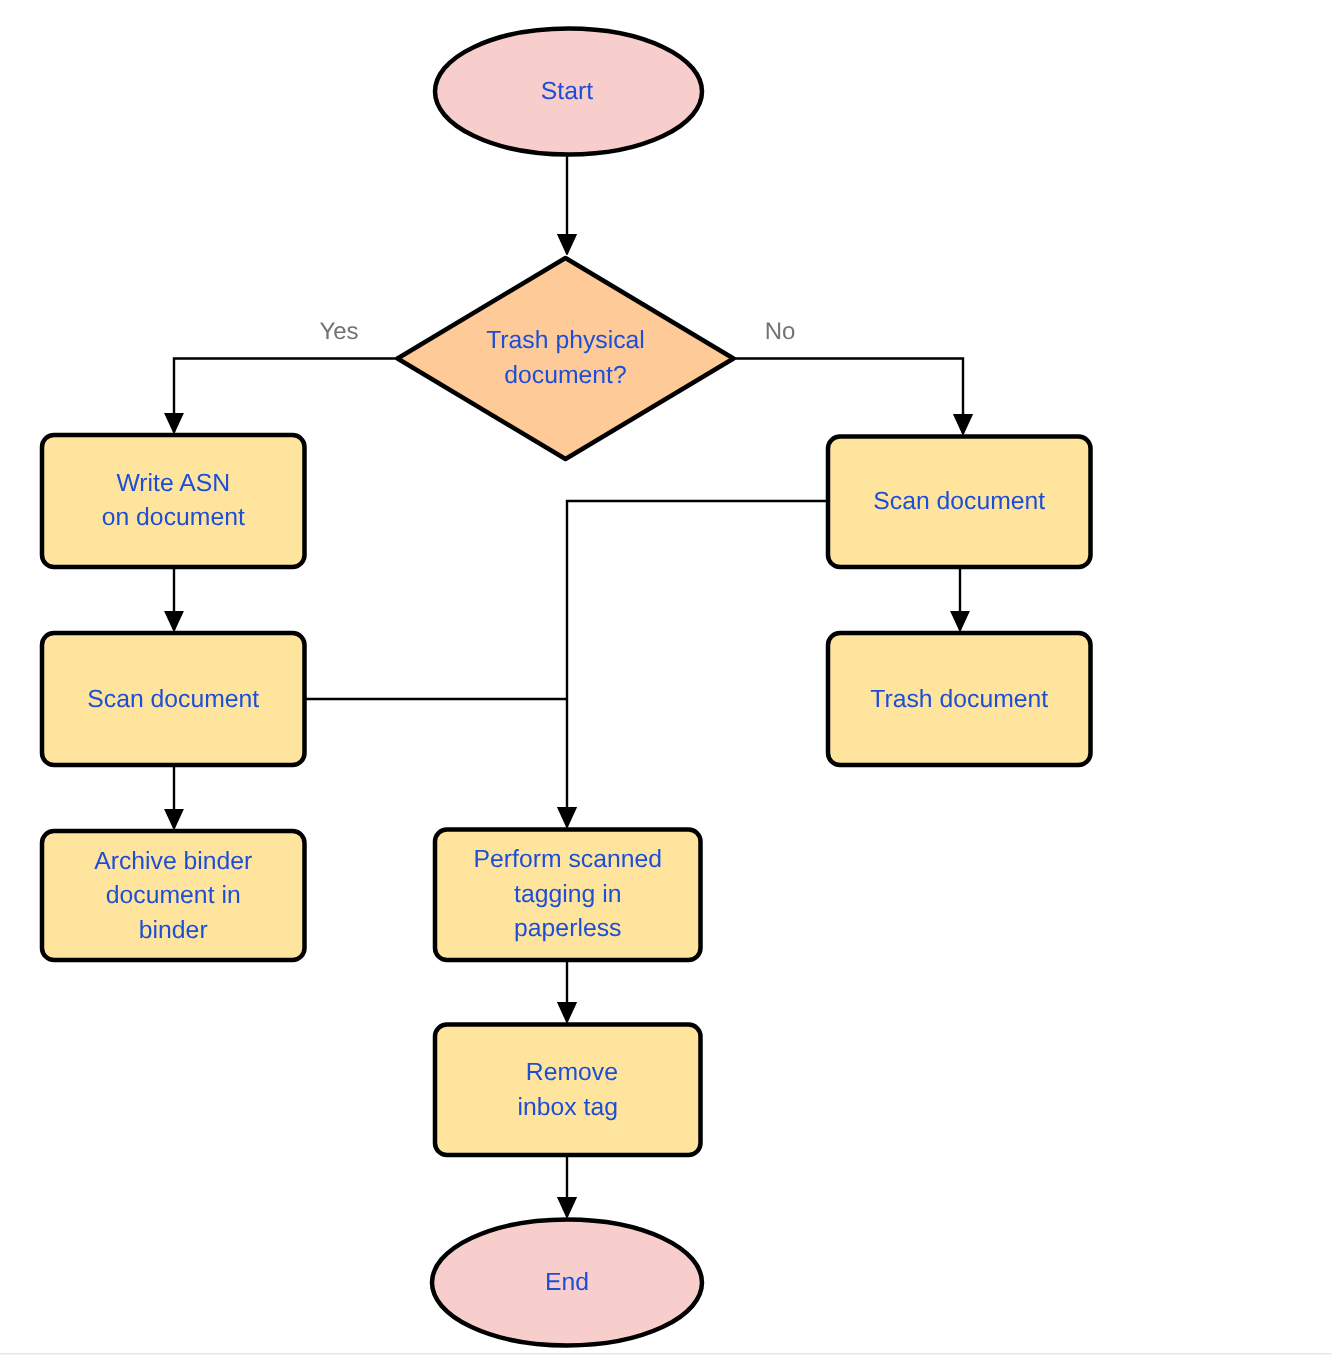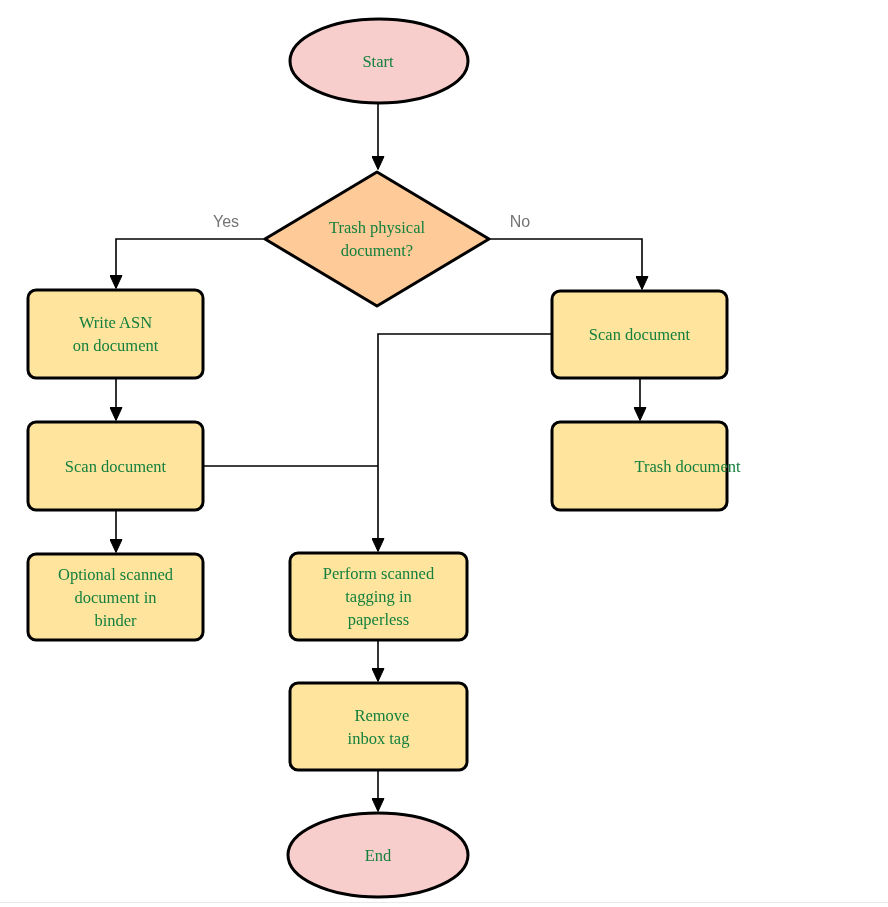--- a/index.html
+++ b/index.html
@@ -15,23 +15,22 @@
   .canvas svg { position: absolute; left: 0; top: 0; }
   .label {
     position: absolute;
     display: flex;
     align-items: center;
     justify-content: center;
     text-align: center;
     white-space: pre-line;
     font-size: 16.5px;
     line-height: 23px;
-    color: #15803d;
+    color: #1d4ed8;
     pointer-events: none;
-    font-family: Liberation Serif, serif;
   }
   .edge-label {
     position: absolute;
     display: flex;
     align-items: center;
     justify-content: center;
     font-size: 16px;
     color: #737373;
   }
   .note {
@@ -85,25 +84,25 @@
 
     <line x1="0" y1="902.5" x2="888" y2="902.5" stroke-width="1" stroke="#E8E8E8"></line>
   </svg>
 
   <div class="label" style="left:289px; top:20px; width:178px; height:83px;">Start</div>
   <div class="label" style="left:267px; top:171px; width:220px; height:136px;">Trash physical
 document?</div>
   <div class="label" style="left:28px; top:290px; width:175px; height:88px;">Write ASN
 on document</div>
   <div class="label" style="left:28px; top:422px; width:175px; height:88px;">Scan document</div>
-  <div class="label" style="left:28px; top:554px; width:175px; height:86px;">Optional scanned
+  <div class="label" style="left:28px; top:554px; width:175px; height:86px;">Archive binder
 document in
 binder</div>
   <div class="label" style="left:552px; top:291px; width:175px; height:87px;">Scan document</div>
-  <div class="label" style="left:552px; top:422px; width:175px; height:88px;padding-left:48px;">Trash document</div>
+  <div class="label" style="left:552px; top:422px; width:175px; height:88px;">Trash document</div>
   <div class="label" style="left:290px; top:553px; width:177px; height:87px;">Perform scanned
 tagging in
 paperless</div>
   <div class="label" style="left:290px; top:683px; width:177px; height:87px;text-align:right;">Remove
 inbox tag</div>
   <div class="label" style="left:288px; top:813px; width:180px; height:84px;">End</div>
 
   <div class="edge-label" style="left:196px; top:210px; width:60px; height:24px;">Yes</div>
   <div class="edge-label" style="left:490px; top:210px; width:60px; height:24px;">No</div>
 

